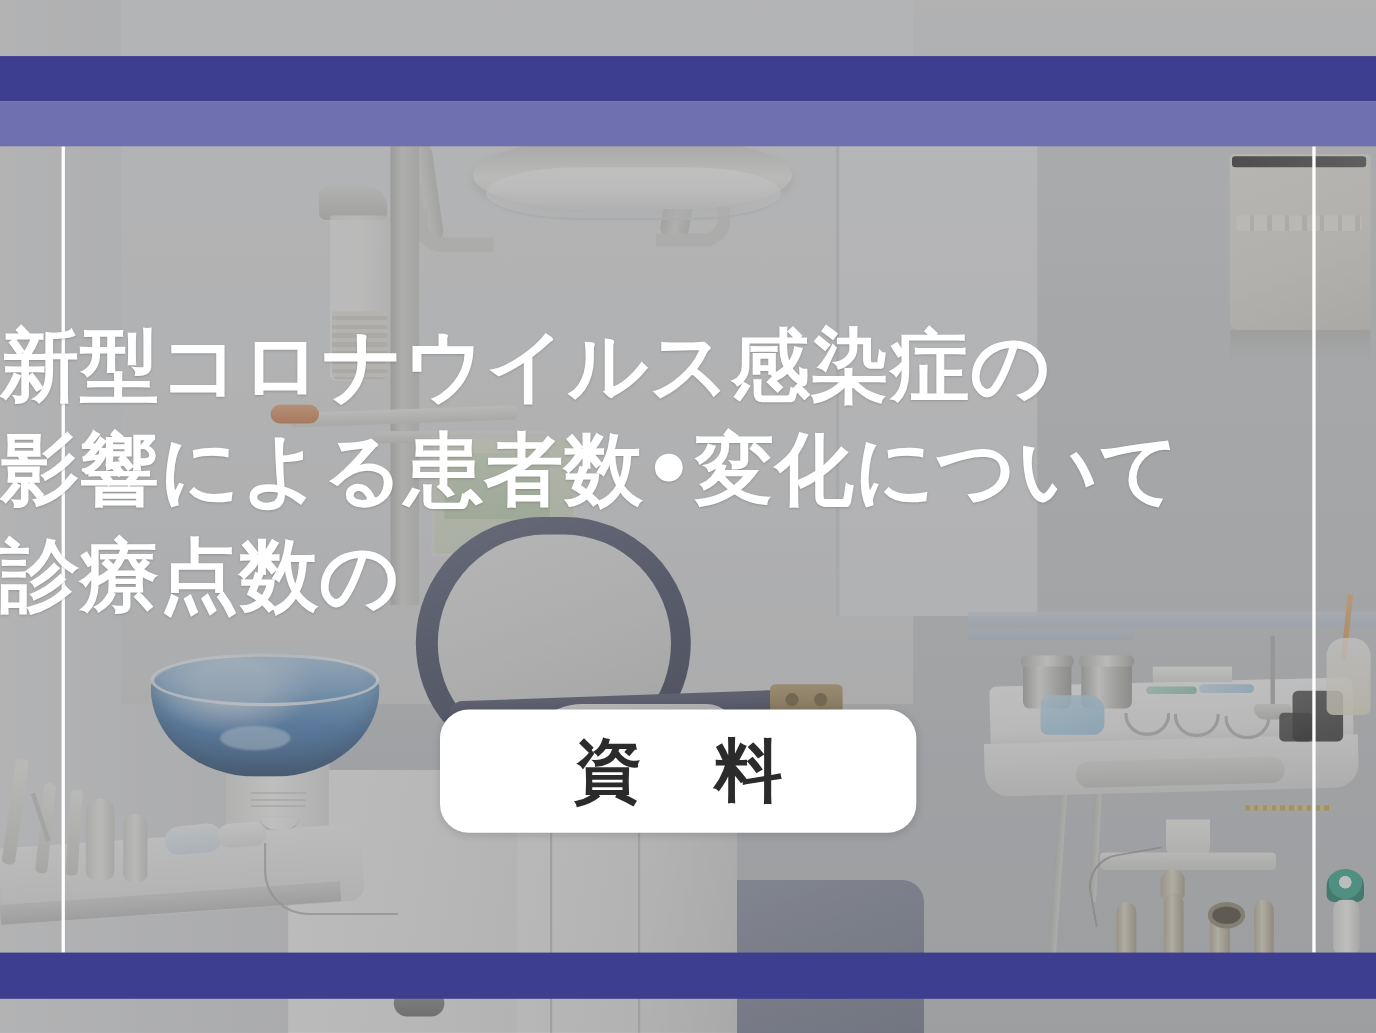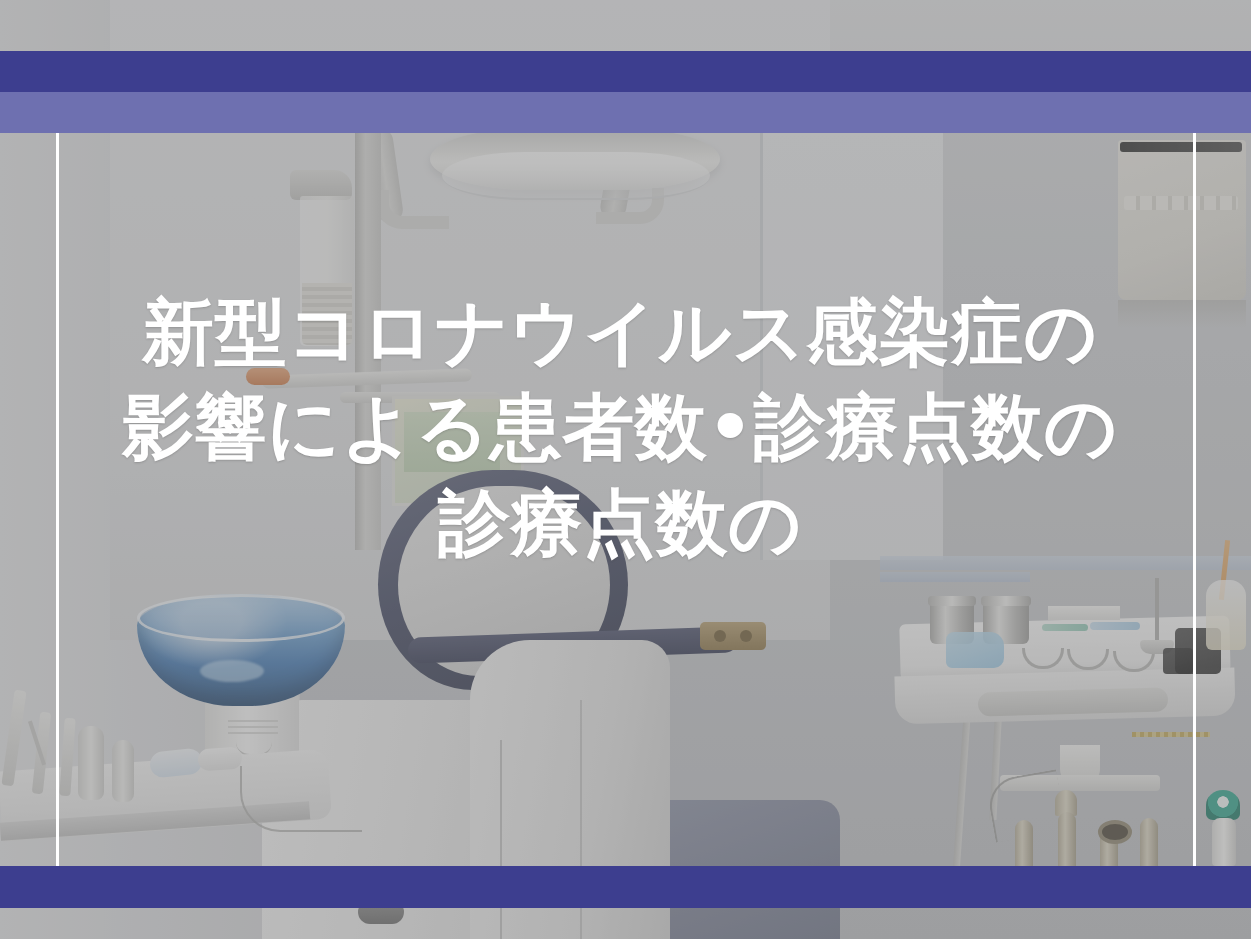--- a/index.html
+++ b/index.html
@@ -554,21 +554,21 @@
   .bar-dark-top   { top: 51px;  height: 41px; background: #3d3e8f; }
   .bar-light-top  { top: 92px;  height: 41px; background: #6e70b0; }
   .bar-dark-bottom{ top: 866px; height: 42px; background: #3d3e8f; }
 
   
   .title-block {
     position: absolute;
     left: 0;
     top: 296px;
     width: 1240px;
-    text-align: center;
+    text-align: left;
     z-index: 5;
   }
   .title-line {
     font-family: "DejaVu Sans", "Liberation Sans", sans-serif;
     font-weight: 700;
     font-size: 72px;
     line-height: 1.02;
     color: #ffffff;
     letter-spacing: 0.5px;
     white-space: nowrap;
@@ -717,18 +717,21 @@
 
   <div class="frame-line left"></div>
   <div class="frame-line right"></div>
 
   <div class="bar bar-dark-top"></div>
   <div class="bar bar-light-top"></div>
   <div class="bar bar-dark-bottom"></div>
 
   <div class="title-block">
     <div class="title-line">新型コロナウイルス感染症の</div>
-    <div class="title-line">影響による患者数•診療点数の</div>
+    <div class="title-line">影響による患者数•変化について</div>
     <div class="title-line">診療点数の</div>
   </div>
 
+  <div class="badge">
+    <span class="badge-text">資 料</span>
+  </div>
 
 </div>
 
 </body></html>

